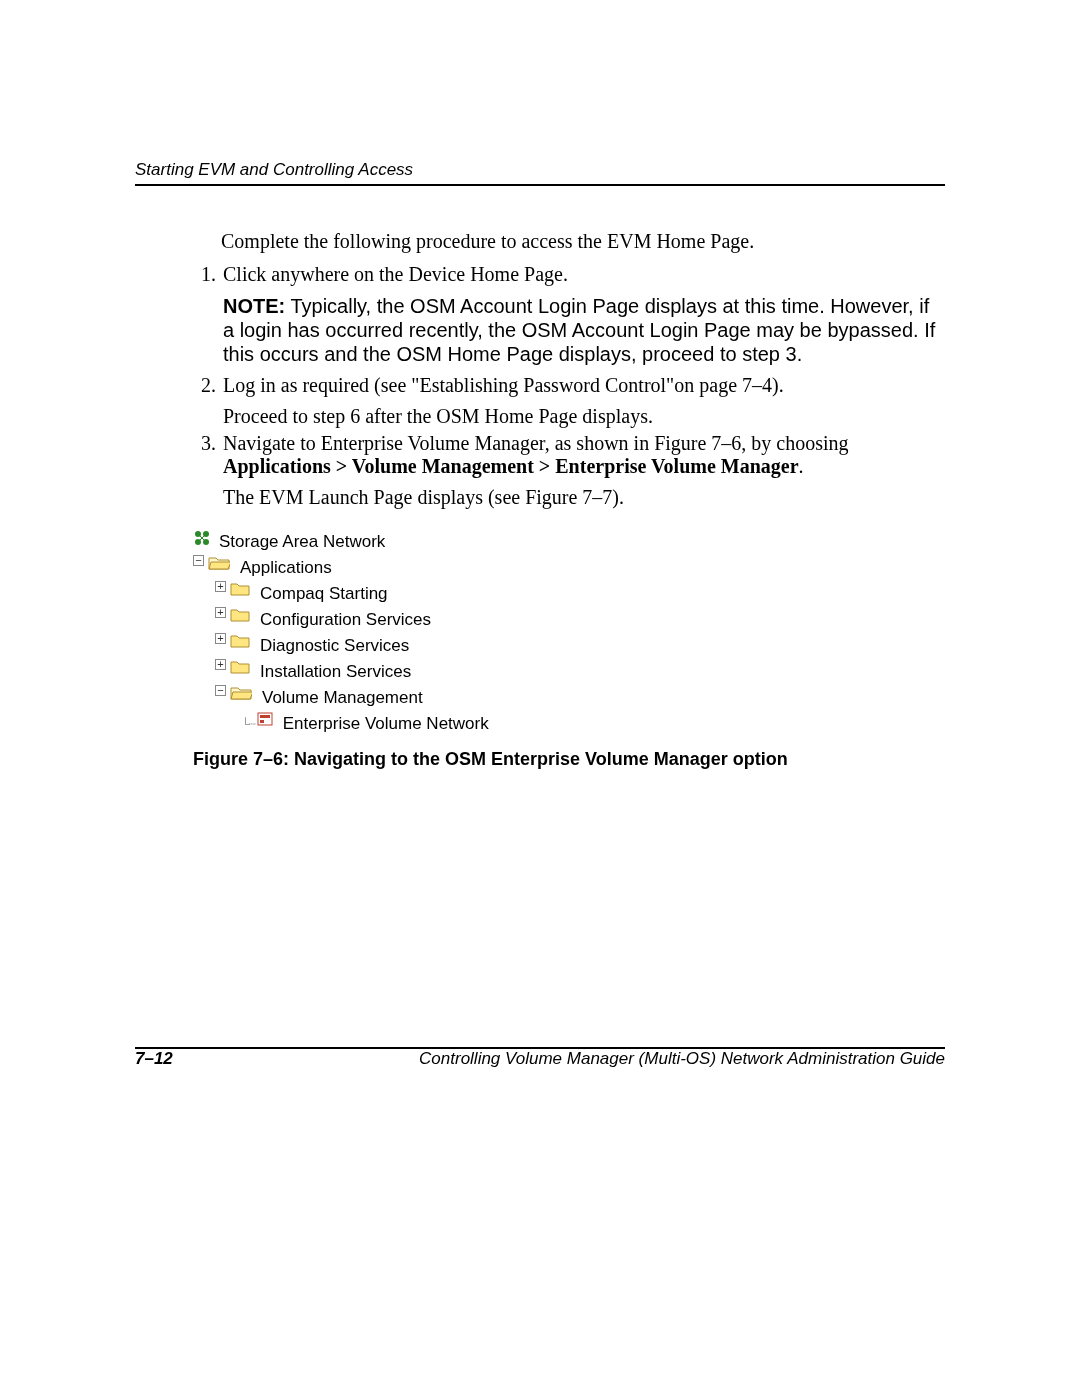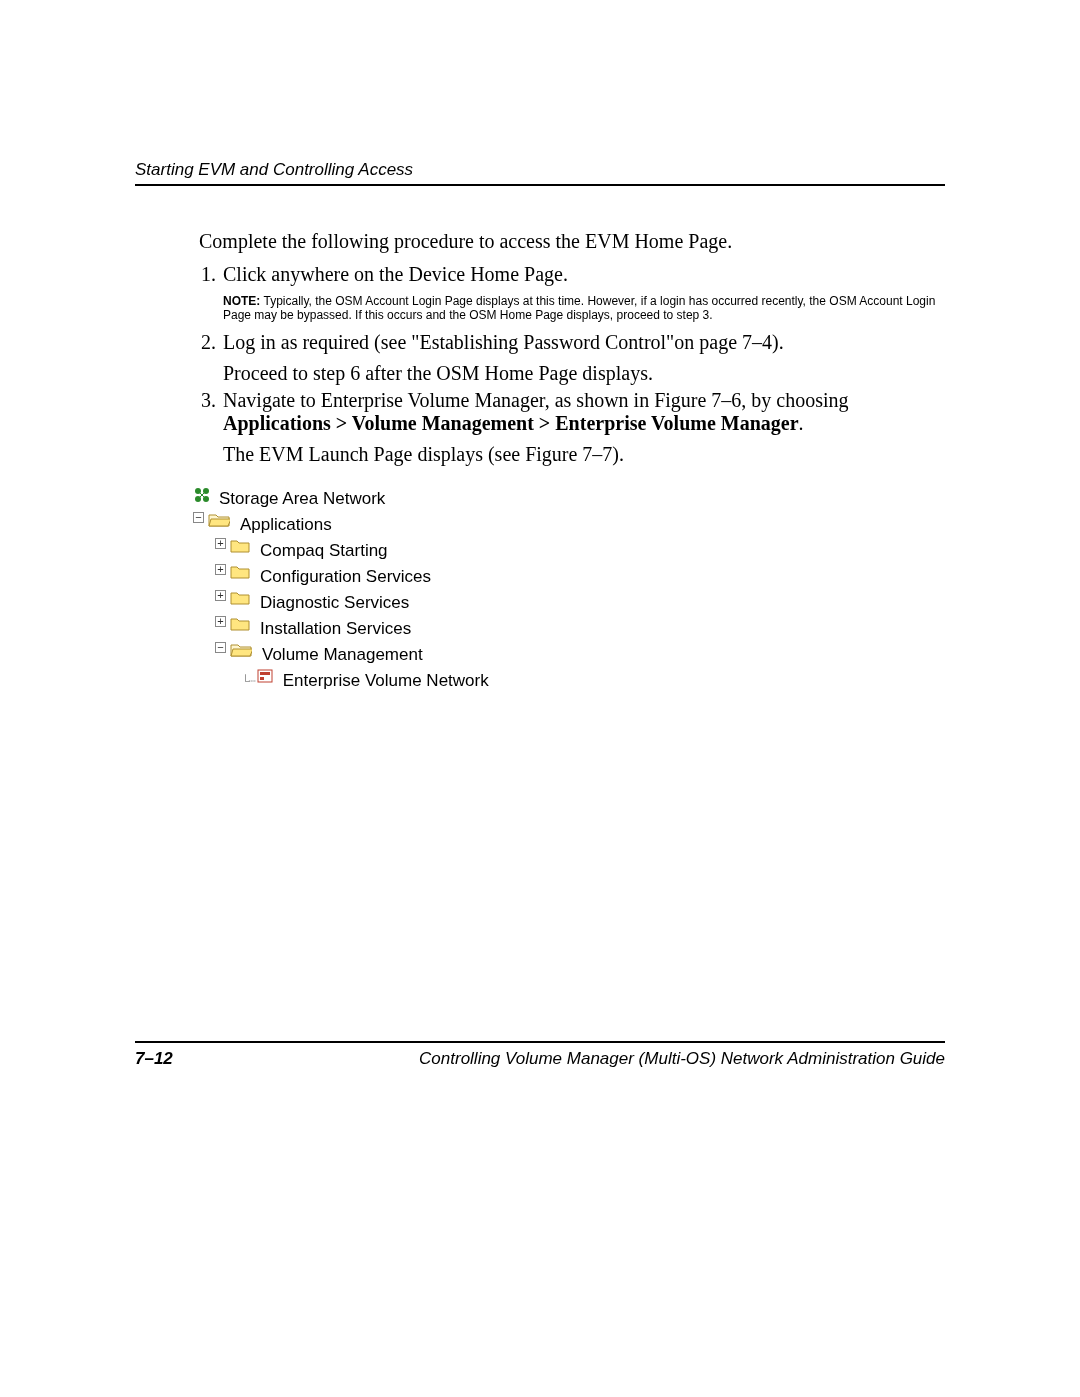--- a/index.html
+++ b/index.html
@@ -25,36 +25,36 @@
     margin-bottom: 44px;
   }
   .section-title {
     font-family: Arial, Helvetica, sans-serif;
     font-weight: bold;
     font-size: 26px;
     margin-bottom: 14px;
   }
   .intro {
     font-size: 20px;
-    margin-left: 64px;
+    margin-left: 86px;
     margin-bottom: 10px;
   }
   ol.steps {
     list-style: decimal;
     margin: 0 0 0 58px;
     padding-left: 28px;
     font-size: 20px;
   }
   ol.steps > li {
     margin-bottom: 4px;
     padding-left: 2px;
   }
   .note {
     font-family: Arial, Helvetica, sans-serif;
-    font-size: 12px;
+    font-size: 20px;
     line-height: 1.2;
     margin: 8px 0 8px 0;
   }
   .note .note-label {
     font-weight: bold;
   }
   .sub {
     margin: 8px 0 4px 0;
   }
   .bold-path {
@@ -112,21 +112,20 @@
     font-size: 18px;
     margin-left: 58px;
     margin-top: 8px;
   }
   .footer {
     position: absolute;
     left: 135px;
     right: 135px;
     bottom: 328px;
     border-top: 2px solid #000;
-    padding-top: 6px;
     display: flex;
     justify-content: space-between;
     font-family: Arial, Helvetica, sans-serif;
     font-style: italic;
     font-size: 17px;
   }
   .footer .pnum {
     font-weight: bold;
   }
 </style>
@@ -240,19 +239,20 @@
         <svg width="18" height="16">
             <rect x="1" y="2" width="14" height="12" fill="#fff" stroke="#c04030"></rect>
             <rect x="3" y="4" width="10" height="3" fill="#c04030"></rect>
             <rect x="3" y="9" width="4" height="3" fill="#c04030"></rect>
           </svg>
       </span>
       <span>Enterprise Volume Network</span>
     </div>
   </div>
 
+  <div class="fig-caption">Figure 7–6:  Navigating to the OSM Enterprise Volume Manager option</div>
 
   <div class="footer">
     <span class="pnum">7–12</span>
     <span>Controlling Volume Manager (Multi-OS) Network Administration Guide</span>
   </div>
 
 </div>
 
 </body></html>

